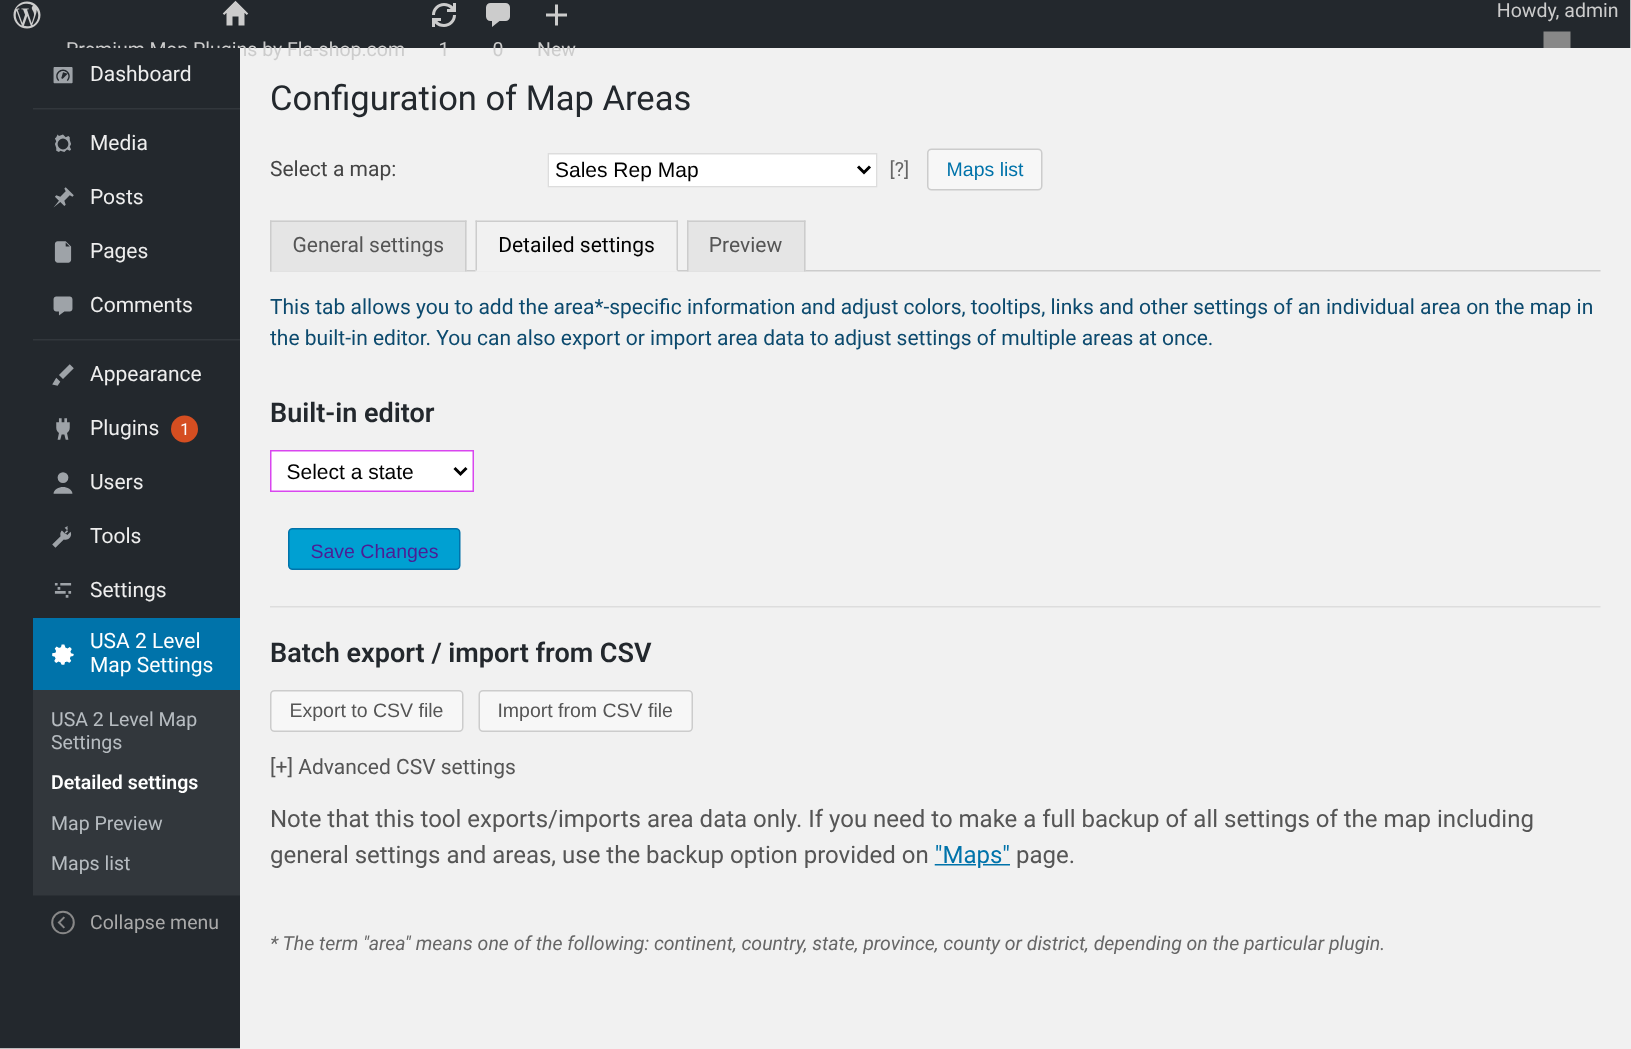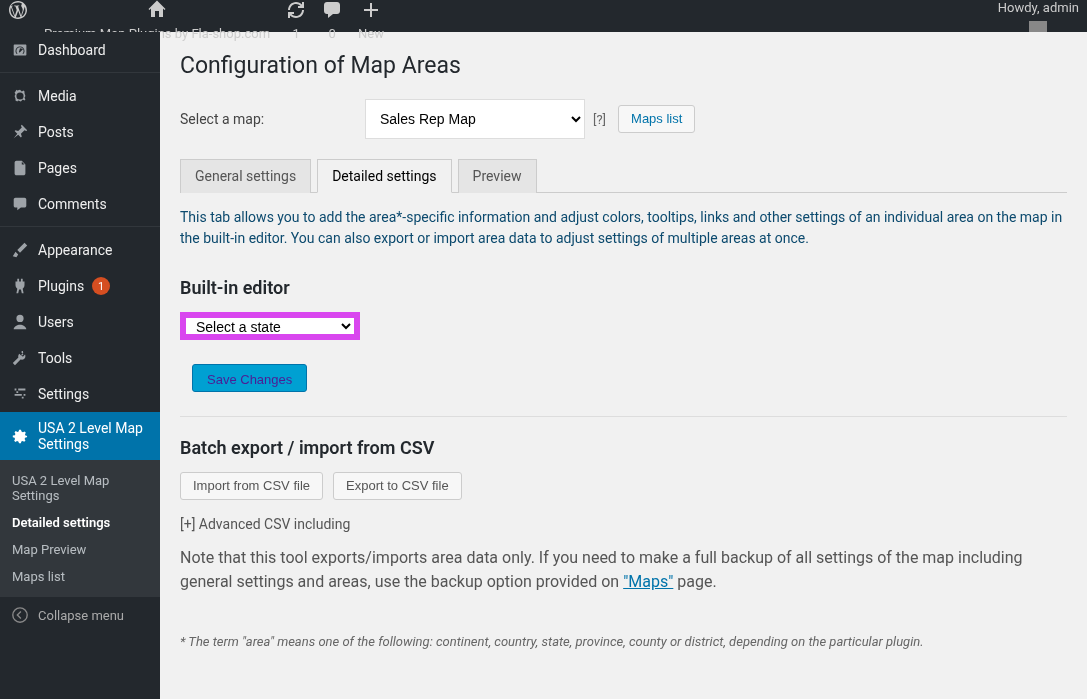--- a/index.html
+++ b/index.html
@@ -9,54 +9,54 @@
 .adminbar { background: #23282d; color: #ccc; height: 32px; display: flex; align-items: center; justify-content: space-between; font-size: 13px; }
 .adminbar-left, .adminbar-right { display: flex; align-items: center; height: 100%; }
 .adminbar-item { display: flex; align-items: center; height: 100%; padding: 0 8px; color: #ccc; cursor: pointer; gap: 6px; flex-direction: column; }
 .adminbar .icon { width: 20px; height: 20px; display: inline-flex; align-items: center; justify-content: center; }
 .avatar { width: 18px; height: 18px; background: #888; display: inline-block; }
 
 
 .wrap { display: flex; min-height: calc(100vh - 32px); }
 
 
-.sidebar { width: 160px; background: #23282d; color: #eee; flex-shrink: 0; }
+.sidebar { width: 160px; background: #23282d; color: #eee; flex-shrink: 0; padding-left: 22px; }
 .menu-item { display: flex; align-items: center; padding: 8px 10px; color: #eee; font-size: 14px; cursor: pointer; gap: 8px; position: relative; }
 .menu-item.current { background: #0073aa; color: #fff; }
 .menu-item.current::after { content: ""; position: absolute; right: -8px; top: 50%; margin-top: -8px; border: 8px solid transparent; border-right-color: #f1f1f1; }
 .menu-sep { height: 5px; border-bottom: 1px solid #32373c; margin-bottom: 5px; }
 .menu-icon { width: 20px; height: 20px; display: inline-flex; align-items: center; justify-content: center; flex-shrink: 0; }
 .menu-icon svg { width: 18px; height: 18px; fill: rgba(240,245,250,0.6); }
 .menu-item.current .menu-icon svg { fill: #fff; }
 .badge { background: #d54e21; color: #fff; border-radius: 9px; min-width: 18px; height: 18px; display: inline-flex; align-items: center; justify-content: center; font-size: 11px; padding: 0 5px; }
 .submenu { background: #32373c; padding: 7px 0; }
 .submenu-item { display: block; padding: 6px 12px; color: rgba(240,245,250,0.7); font-size: 13px; cursor: pointer; }
 .submenu-item.current { color: #fff; font-weight: 600; }
 .collapse { display: flex; align-items: center; padding: 8px 10px; gap: 8px; color: #aaa; cursor: pointer; font-size: 13px; }
 
 
 .content { flex: 1; padding: 20px; }
 h1 { font-size: 23px; font-weight: 400; color: #23282d; margin-bottom: 20px; }
 .row { display: flex; align-items: center; margin-bottom: 20px; }
 .row-label { width: 185px; font-size: 14px; }
-select.map-select { width: 220px; height: 40px; border: 1px solid #ddd; background: #fff; font-size: 14px; padding: 0 10px; }
+select.map-select { width: 220px; height: 23px; border: 1px solid #ddd; background: #fff; font-size: 14px; padding: 0 0; }
 .help { margin: 0 12px 0 8px; color: #666; cursor: pointer; }
 .button { display: inline-block; background: #f7f7f7; border: 1px solid #ccc; border-radius: 3px; padding: 4px 12px; font-size: 13px; color: #0073aa; cursor: pointer; height: 28px; line-height: 18px; }
 .button-primary { background: #00a0d2; border-color: #0073aa; color: #4c1d95; padding: 6px 14px; font-size: 13px; margin-left: 12px; }
 .button-gray { color: #555; }
 
 
 .tabs { border-bottom: 1px solid #ccc; display: flex; gap: 0; margin-bottom: 14px; }
 .tab { padding: 8px 14px; border: 1px solid #ccc; border-bottom: none; margin-bottom: -1px; margin-right: 6px; background: #e5e5e5; color: #555; font-size: 14px; cursor: pointer; border-radius: 0; }
 .tab:first-child { margin-left: 0; }
 .tab.active { background: #f1f1f1; border-bottom: 1px solid #f1f1f1; color: #000; }
 
 .desc { color: #0c4a6e; line-height: 1.5; margin-bottom: 28px; font-size: 14px; }
 h2 { font-size: 18px; font-weight: 600; color: #23282d; margin-bottom: 14px; }
-select.state-select { width: 180px; height: 28px; border: 6px solid #d946ef; background: #fff; font-size: 14px; padding: 0 6px; margin-bottom: 24px; }
+select.state-select { width: 136px; height: 28px; border: 1px solid #d946ef; background: #fff; font-size: 14px; padding: 0 6px; margin-bottom: 24px; }
 
 hr { border: none; border-top: 1px solid #ddd; margin: 24px 0 20px; }
 .btn-row { display: flex; gap: 10px; margin-bottom: 16px; }
 .adv { color: #555; font-size: 14px; margin-bottom: 14px; cursor: pointer; }
 .note { color: #555; font-size: 16px; line-height: 1.5; }
 .note a { color: #0073aa; text-decoration: underline; }
 .footnote { font-style: italic; color: #666; font-size: 13px; margin-top: 40px; }
 </style>
 </head>
 <body>
@@ -246,23 +246,23 @@
       <option>Select a state</option>
     </select>
     <div>
       <button class="button button-primary">Save Changes</button>
     </div>
 
     <hr>
 
     <h2>Batch export / import from CSV</h2>
     <div class="btn-row">
+      <button class="button button-gray">Export to CSV file</button>
       <button class="button button-gray">Import from CSV file</button>
-      <button class="button button-gray">Export to CSV file</button>
-    </div>
-    <div class="adv">[+]  Advanced CSV including</div>
+    </div>
+    <div class="adv">[+]  Advanced CSV settings</div>
     <p class="note">
       <span>Note that this tool exports/imports area data only. If you need to make a full backup of all settings of the map including general settings and areas, use the backup option provided on </span><a href="#">"Maps"</a><span> page.</span>
     </p>
 
     <p class="footnote">* The term "area" means one of the following: continent, country, state, province, county or district, depending on the particular plugin.</p>
   </div>
 </div>
 
 </body></html>

